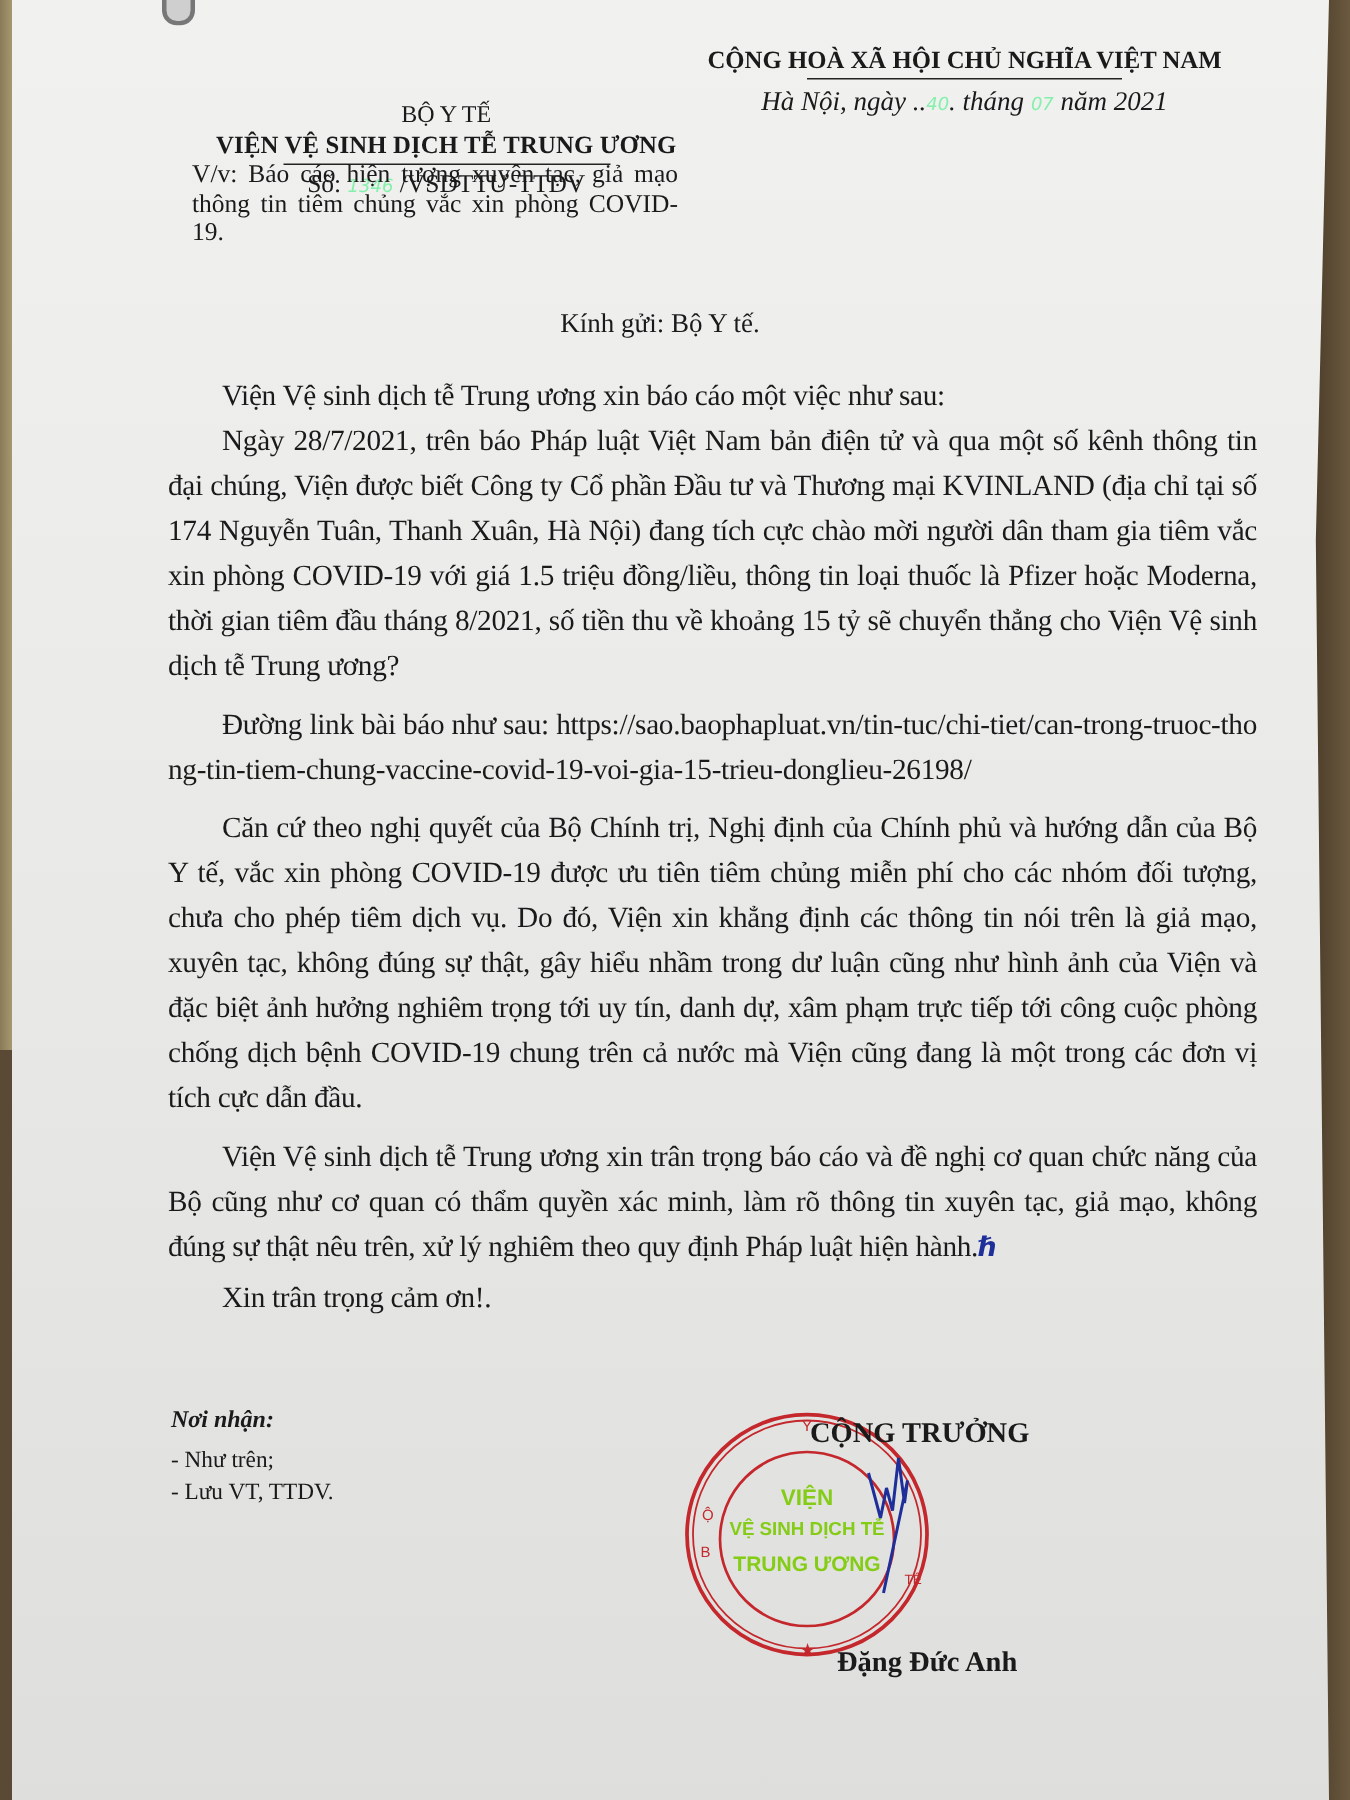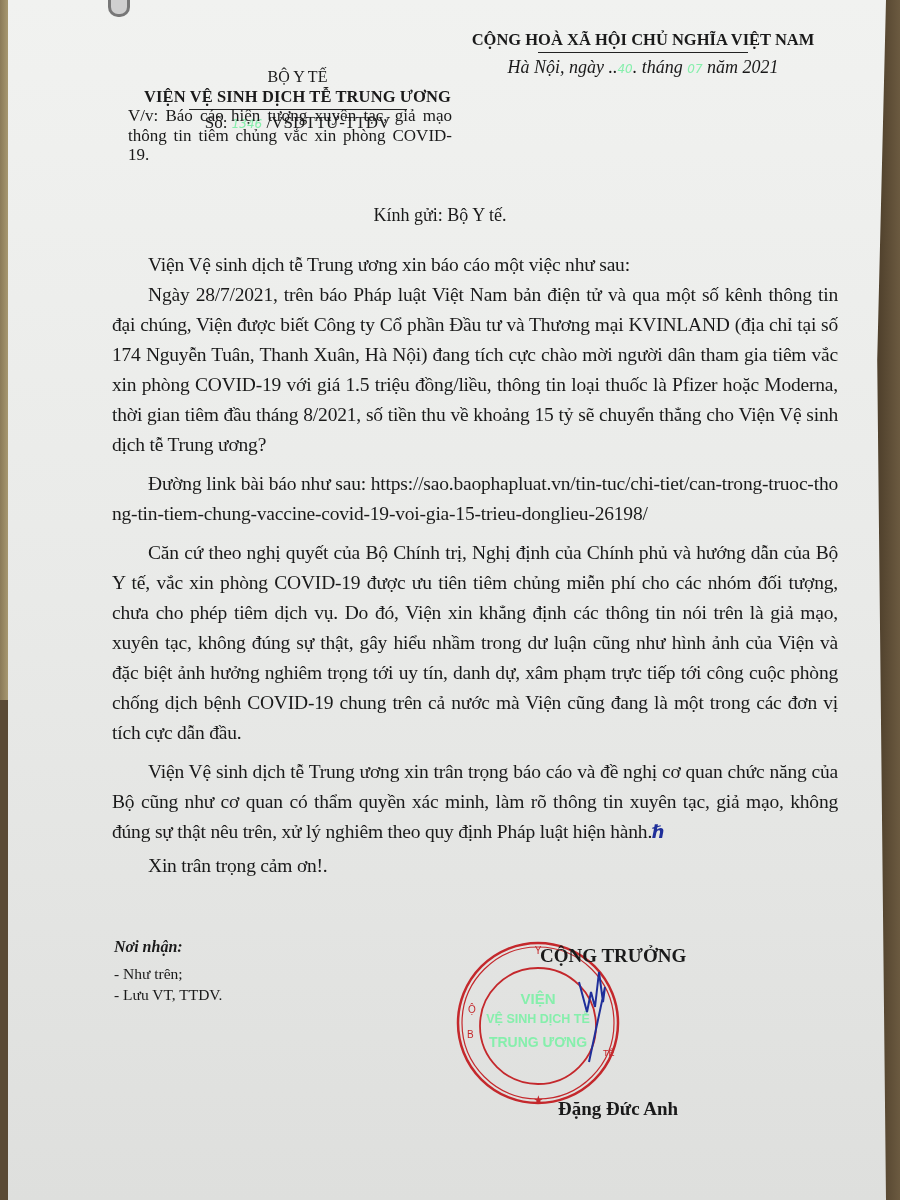--- a/index.html
+++ b/index.html
@@ -65,21 +65,21 @@
   .director {
     left: 540px; top: 945px; font-weight: bold; font-size: 19px;
   }
   .signer {
     left: 558px; top: 1082px; font-weight: bold; font-size: 19px; margin-top: 16px;
   }
   .stamp {
     left: 453px; top: 938px; width: 170px; height: 170px;
   }
   .stamp-text {
-    position: absolute; left: 0; width: 170px; text-align: center; color: #86efac;
+    position: absolute; left: 0; width: 170px; text-align: center; color: #84cc16;
     font-family: "Liberation Sans", "DejaVu Sans", sans-serif; font-weight: bold;
   }
 </style>
 </head>
 <body>
 
 <div class="table-edge-left"></div>
 <div class="table-edge-right"></div>
 
 <div class="paper"></div>

